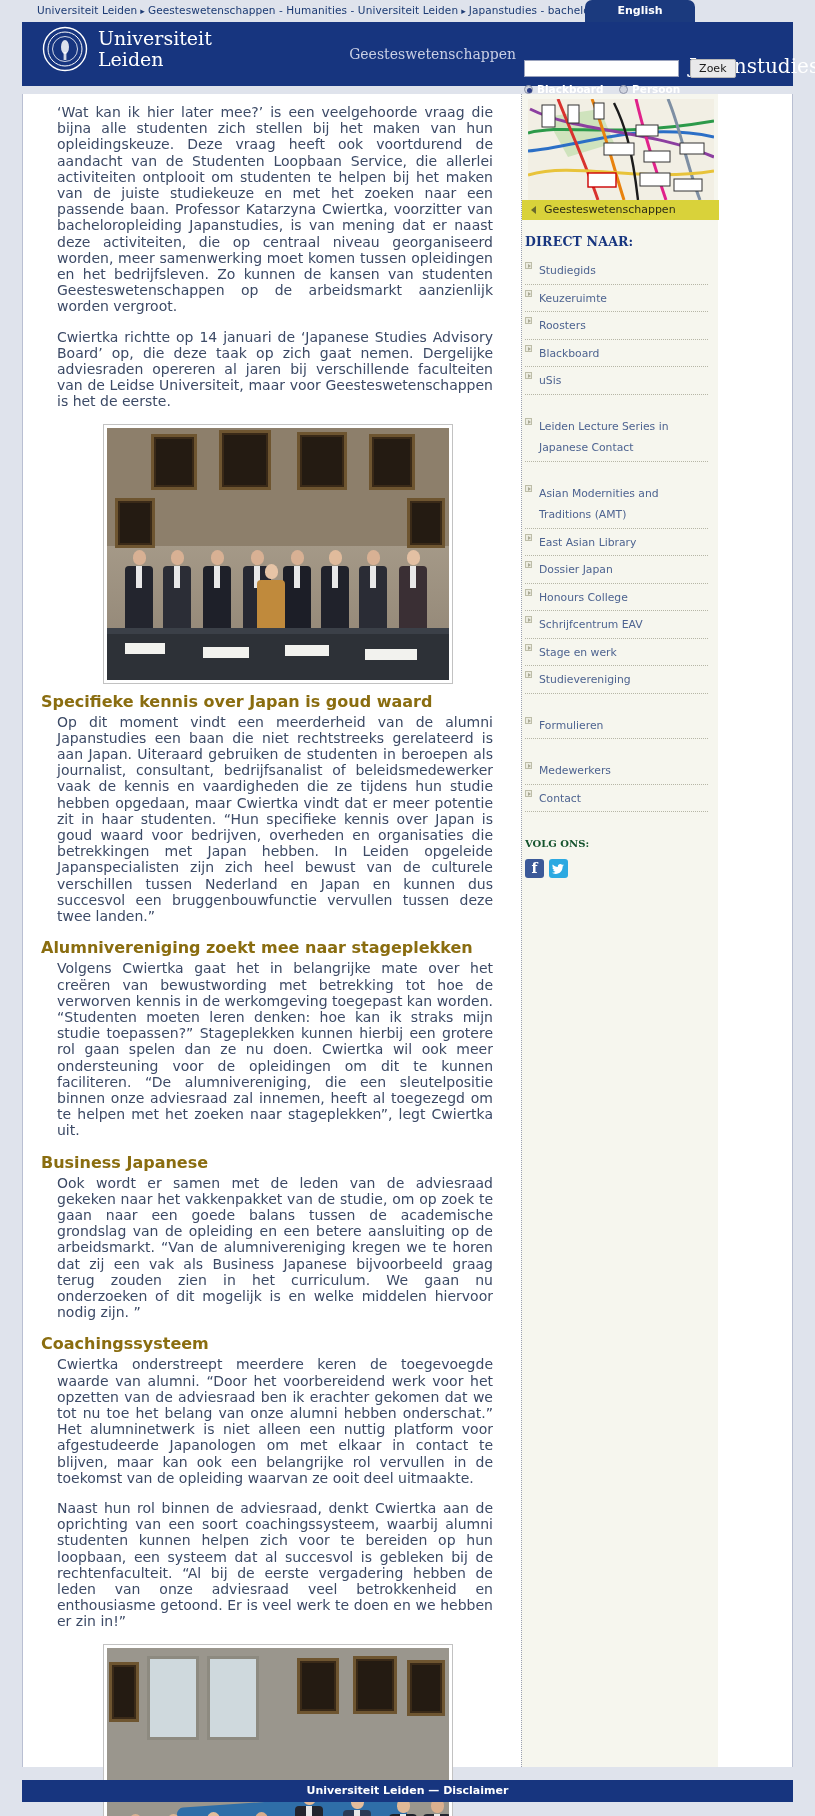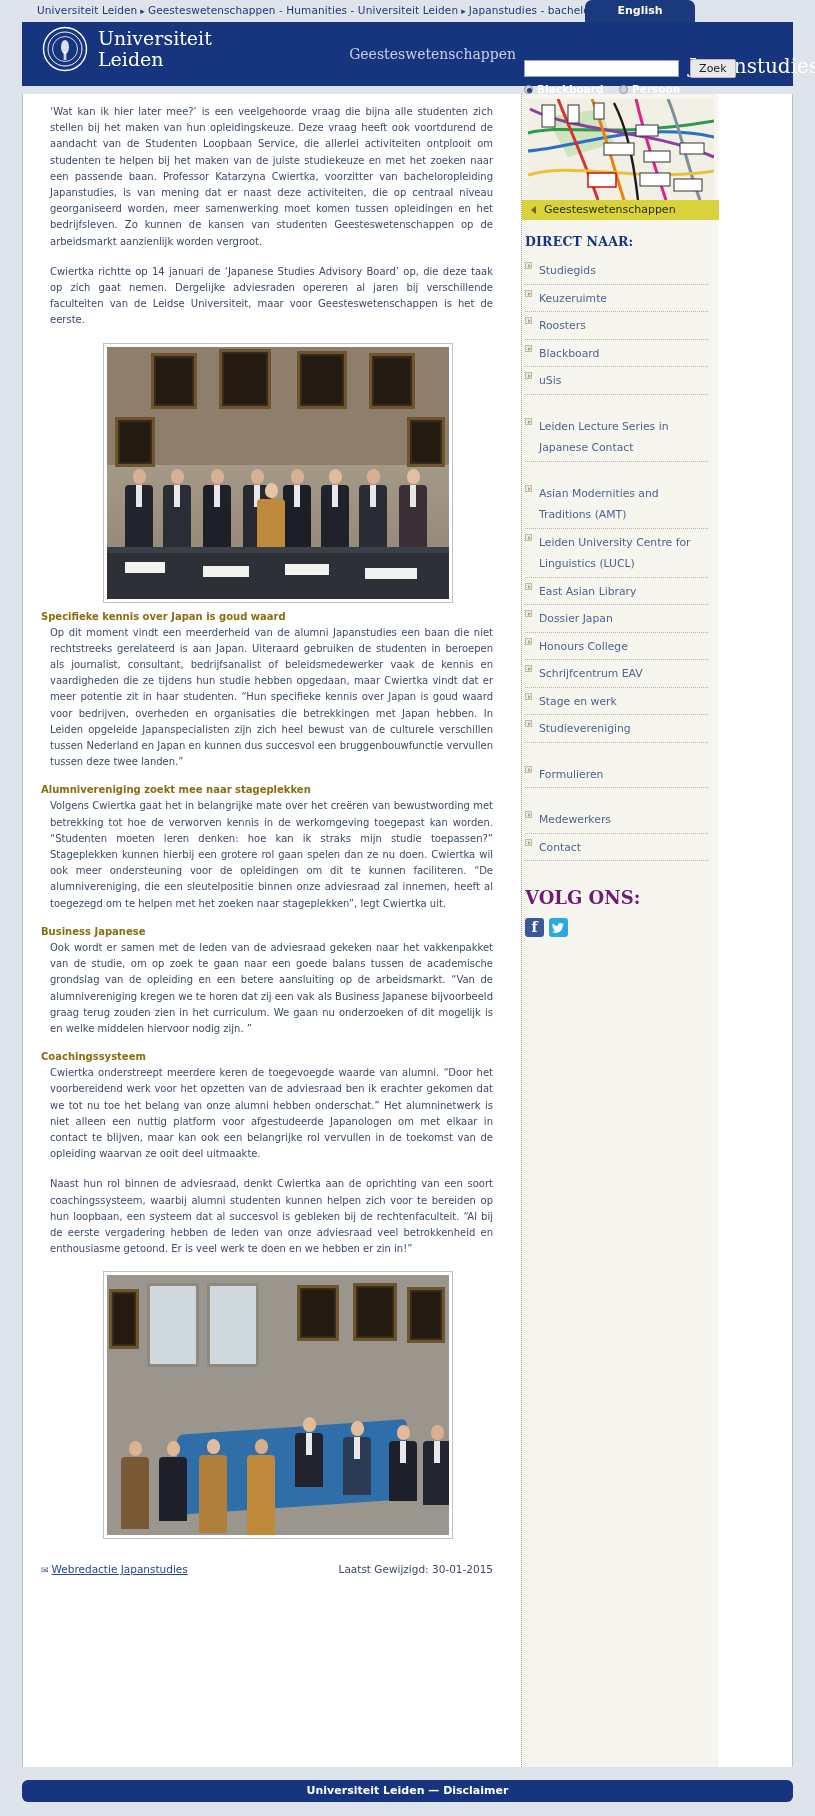--- a/index.html
+++ b/index.html
@@ -79,25 +79,25 @@
 
   
   .main {
     position: absolute; left: 18px; top: 0; width: 452px; padding: 10px 0 0 0;
   }
   h1.page-title {
     font-family: "DejaVu Serif", serif; color: #8b1c10; font-weight: normal;
     font-size: 17.5px; line-height: 23px; margin: 8px 0 14px 0;
   }
   .main p {
-    font-size: 10px; line-height: 16.2px; color: #3c4a66; margin: 0 0 14px 9px;
+    font-size: 14px; line-height: 16.2px; color: #3c4a66; margin: 0 0 14px 16px;
     text-align: justify;
   }
   h2.sec {
-    font-size: 10px; color: #8a6d10; margin: 6px 0 3px 0; font-weight: bold;
+    font-size: 16px; color: #8a6d10; margin: 6px 0 3px 0; font-weight: bold;
   }
   .photo {
     border: 1px solid #c2c2c2; padding: 3px; background: #fff;
     width: 350px; margin: 8px 0 8px 62px;
   }
   .photo .img { width: 342px; height: 252px; display: block; position: relative; overflow: hidden; }
   .photo.second .img { height: 260px; }
 
   
   .colophon {
@@ -143,37 +143,37 @@
   ul.sb-list li .bullet::after {
     content: ""; position: absolute; left: 2px; top: 1px; width: 0; height: 0;
     border-top: 2.5px solid transparent; border-bottom: 2.5px solid transparent;
     border-left: 3px solid #a9a995;
   }
   ul.sb-list li a {
     color: #4d6390; font-size: 10.8px; line-height: 19.5px; text-decoration: none;
   }
   .sb-gap { height: 18px; }
   .follow-head {
-    font-family: "DejaVu Serif", serif; font-weight: bold; color: #701a75;
-    font-size: 18px; margin: 26px 0 10px 0;
+    font-family: "DejaVu Serif", serif; font-weight: bold; color: #14532d;
+    font-size: 10px; margin: 26px 0 10px 0;
   }
   .social { display: flex; gap: 5px; }
   .sicon {
     width: 19px; height: 19px; border-radius: 3px; position: relative;
     font-family: "DejaVu Serif", serif; color: #fff; font-size: 14px;
     text-align: center; line-height: 19px; font-weight: bold;
   }
   .sicon.fb { background: #3b5998; }
   .sicon.tw { background: #2ca9e1; font-size: 12px; font-family: "DejaVu Sans", sans-serif; }
 
   
   .bottombar {
     position: absolute; left: 22px; bottom: 14px; width: 771px; height: 22px;
     background: #17357f; color: #fff; font-size: 11px; font-weight: bold;
-    text-align: center; line-height: 22px; border-radius: 6px;
+    text-align: center; line-height: 22px;
   }
   .bottombar a { color: #fff; text-decoration: none; }
 
   
   .scene1 { position: absolute; inset: 0; background: linear-gradient(#b8ad9a, #8e8272); }
   .wall1 { position: absolute; left:0; top:0; width:100%; height:118px; background:#8d7f6b; }
   .frame {
     position: absolute; background: #3a2a18; border: 3px solid #6e5530;
   }
   .frame .canvasp { position: absolute; inset: 2px; background: #241b12; }
@@ -451,21 +451,20 @@
       <div class="sb-gap"></div>
 
       <ul class="sb-list">
         <li><span class="bullet"></span><a href="#">Leiden Lecture Series in Japanese Contact</a></li>
       </ul>
 
       <div class="sb-gap"></div>
 
       <ul class="sb-list">
         <li><span class="bullet"></span><a href="#">Asian Modernities and Traditions (AMT)</a></li>
-        <li><span class="bullet"></span><a href="#">Leiden University Centre for Linguistics (LUCL)</a></li>
         <li><span class="bullet"></span><a href="#">East Asian Library</a></li>
         <li><span class="bullet"></span><a href="#">Dossier Japan</a></li>
         <li><span class="bullet"></span><a href="#">Honours College</a></li>
         <li><span class="bullet"></span><a href="#">Schrijfcentrum EAV</a></li>
         <li><span class="bullet"></span><a href="#">Stage en werk</a></li>
         <li><span class="bullet"></span><a href="#">Studievereniging</a></li>
       </ul>
 
       <div class="sb-gap"></div>
 

